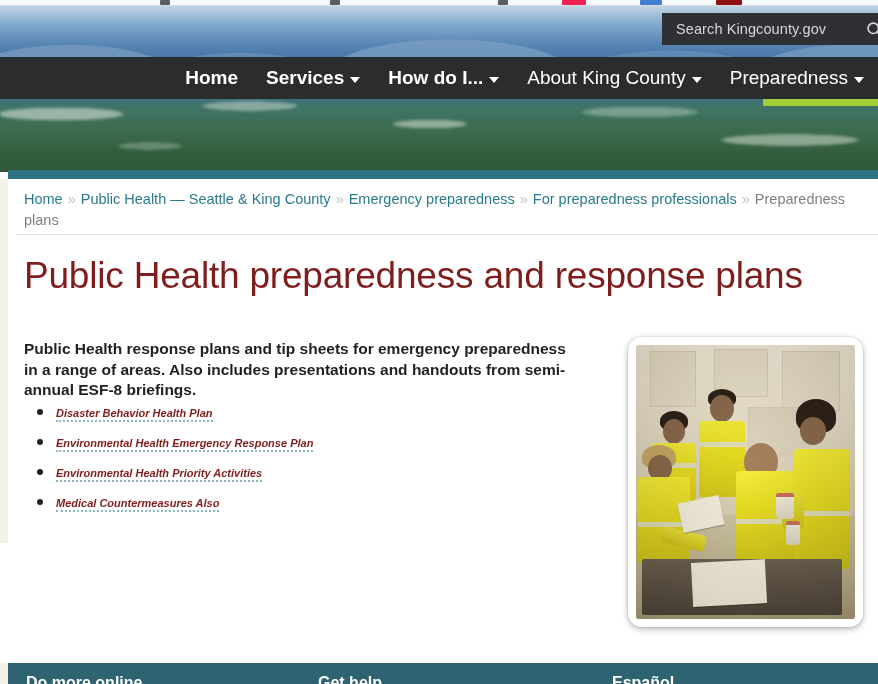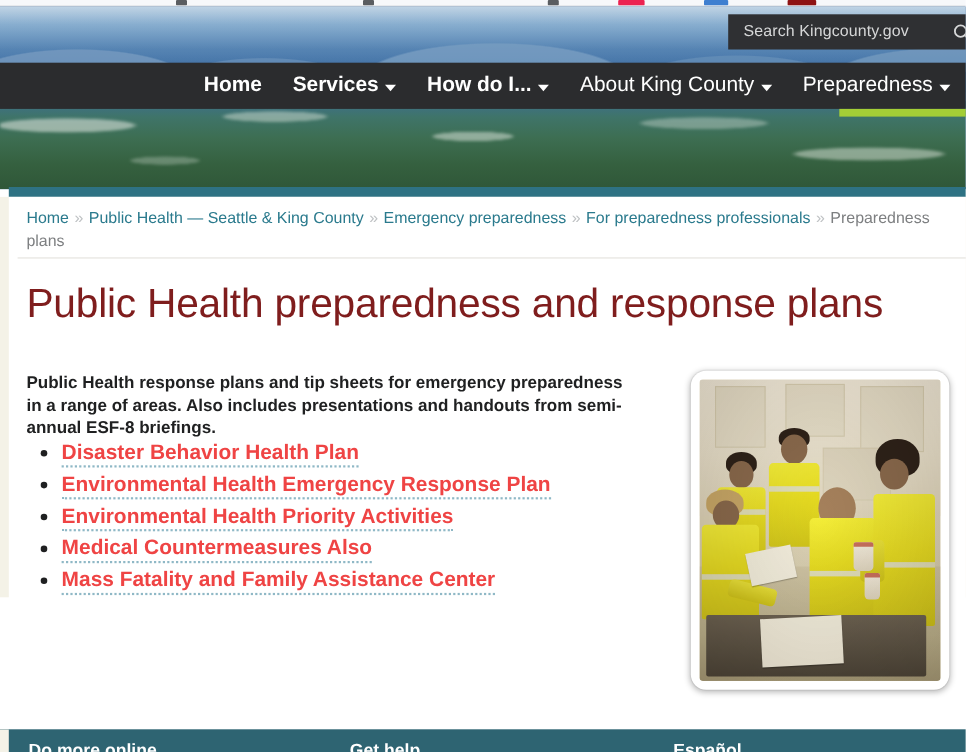--- a/index.html
+++ b/index.html
@@ -205,27 +205,28 @@
   }
   .plan-list li:before {
     content: "";
     position: absolute;
     left: -19px; top: 8px;
     width: 6px; height: 6px;
     border-radius: 50%;
     background: #1f2021;
   }
   .plan-link {
-    color: #ef4444;
+    color: #7f1d1d;
     font-weight: bold;
-    font-size: 19px;
+    font-size: 11px;
     text-decoration: none;
     border-bottom: 2px dotted #8fb8c6;
     padding-bottom: 1px;
     cursor: pointer;
+    font-style: italic;
   }
 
   
   .photo-frame {
     position: absolute; top: 158px; left: 620px;
     width: 235px; height: 290px;
     background: #ffffff;
     border-radius: 14px;
     padding: 8px;
     box-shadow: 0 2px 6px rgba(0,0,0,.30), 0 0 0 1px rgba(0,0,0,.05);
@@ -399,23 +400,20 @@
         </li>
         <li>
           <a class="plan-link">Environmental Health Emergency Response Plan</a>
         </li>
         <li>
           <a class="plan-link">Environmental Health Priority Activities</a>
         </li>
         <li>
           <a class="plan-link">Medical Countermeasures Also</a>
         </li>
-        <li>
-          <a class="plan-link">Mass Fatality and Family Assistance Center</a>
-        </li>
       </ul>
 
       <div class="photo-frame">
         <div class="photo">
           <div class="ph-wall"></div>
           <div class="ph-panel" style="top:6px;left:14px;width:46px;height:56px;"></div>
           <div class="ph-panel" style="top:4px;left:78px;width:54px;height:48px;"></div>
           <div class="ph-panel" style="top:6px;left:146px;width:58px;height:60px;"></div>
           <div class="ph-panel" style="top:62px;left:112px;width:62px;height:48px;background:#ded6c2;"></div>
           <div class="ph-floor"></div>

